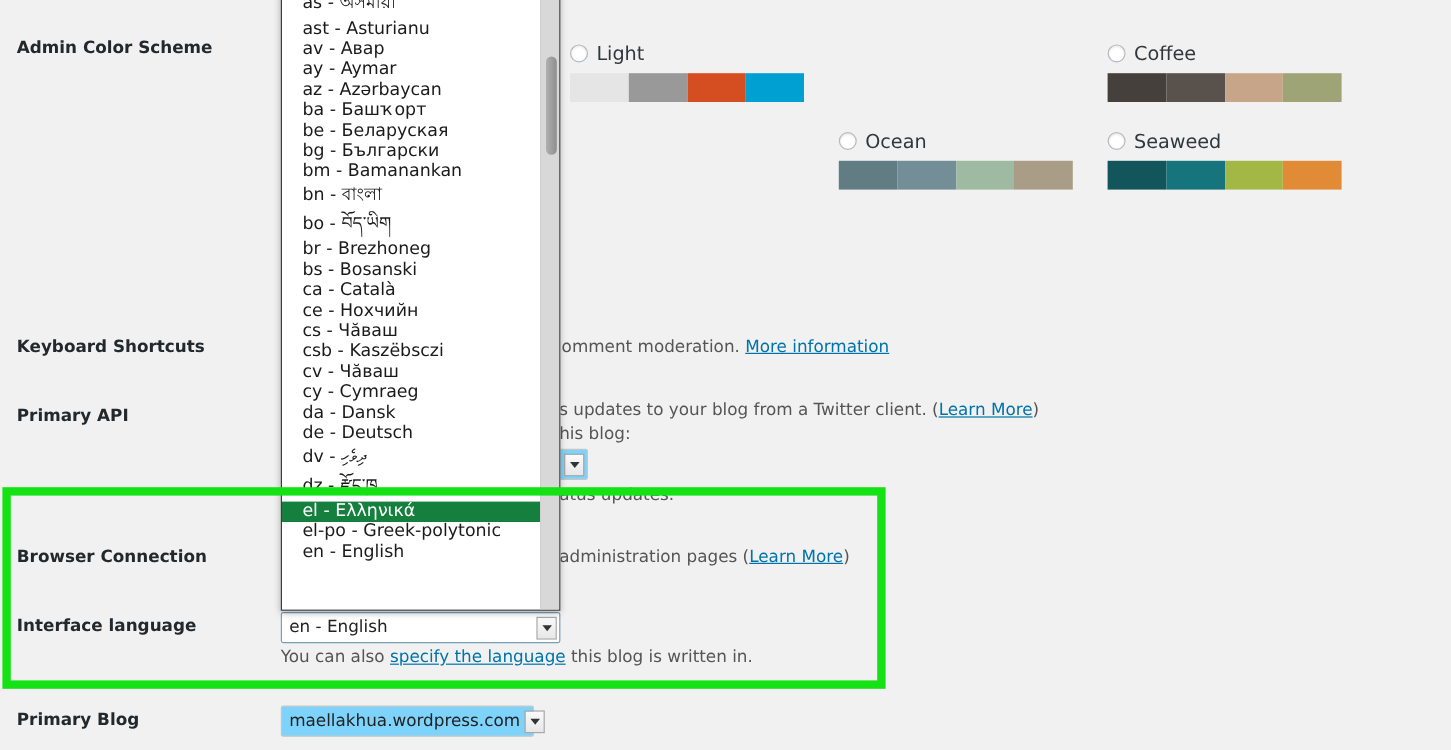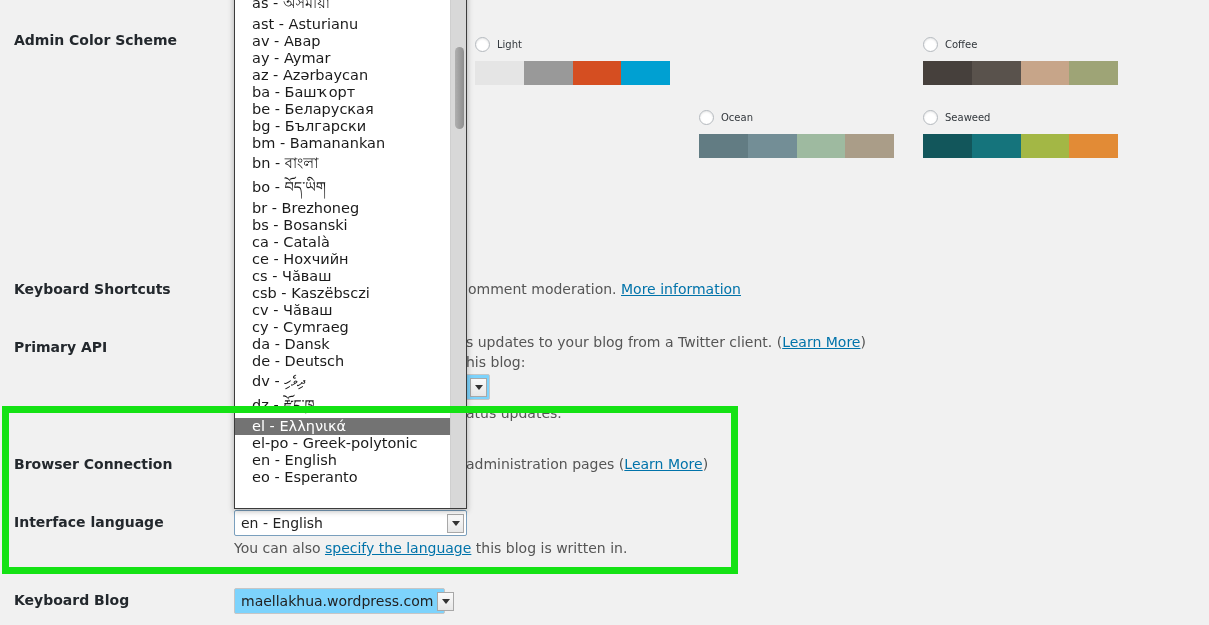--- a/index.html
+++ b/index.html
@@ -49,21 +49,21 @@
     width: 15px;
     height: 15px;
     border-radius: 50%;
     border: 1px solid #b4b9be;
     background: #fff;
     box-sizing: border-box;
     flex: 0 0 auto;
     box-shadow: inset 0 1px 2px rgba(0,0,0,.1);
   }
   .scheme-name {
-    font-size: 10px;
+    font-size: 16px;
     color: #32373c;
   }
   .swatch {
     display: flex;
     width: 195px;
     height: 24px;
     margin-top: 7px;
   }
   .swatch span { flex: 1 1 25%; display:block; height:100%; }
 
@@ -162,21 +162,21 @@
     font-size: 14.5px;
     line-height: 17px;
     color: #1a1a1a;
     padding: 0 4px 0 17px;
     white-space: nowrap;
     height: 17px;
     overflow: hidden;
   }
   #dropdown-list li.tall { height: 24px; line-height: 22px; }
   #dropdown-list li.selected {
-    background: #737373;
+    background: #15803d;
     color: #ffffff;
   }
   
   #dd-scroll {
     position: absolute;
     right: 0; top: 0;
     width: 16px;
     height: 100%;
     background: #d8d8d8;
     border-left: 1px solid #cfcfcf;
@@ -306,21 +306,21 @@
     <span class="value">en - English</span>
     <span class="arrow-box">
         <span class="tri"></span>
       </span>
   </div>
 
   <div class="row-field" style="left:234px; top:538px;">
     <span class="desc">You can also </span><a class="link" href="#">specify the language</a><span class="desc"> this blog is written in.</span>
   </div>
 
-  <div class="row-label" style="top:591px;">Keyboard Blog</div>
+  <div class="row-label" style="top:591px;">Primary Blog</div>
 
   <div class="select" id="primary-blog-select">
     <span class="value">maellakhua.wordpress.com</span>
     <span class="arrow-box">
         <span class="tri"></span>
       </span>
   </div>
 
   <div id="dropdown">
     <ul id="dropdown-list">
@@ -343,21 +343,20 @@
         <li>csb - Kaszëbsczi</li>
         <li>cv - Чăваш</li>
         <li>cy - Cymraeg</li>
         <li>da - Dansk</li>
         <li>de - Deutsch</li>
         <li class="tall">dv - ދިވެހި</li>
         <li class="tall">dz - རྫོང་ཁ</li>
         <li class="selected">el - Ελληνικά</li>
         <li>el-po - Greek-polytonic</li>
         <li>en - English</li>
-        <li>eo - Esperanto</li>
       </ul>
     <div id="dd-scroll">
       <div id="dd-thumb"></div>
     </div>
   </div>
 
   <div id="highlight"></div>
 
 </div>
 

